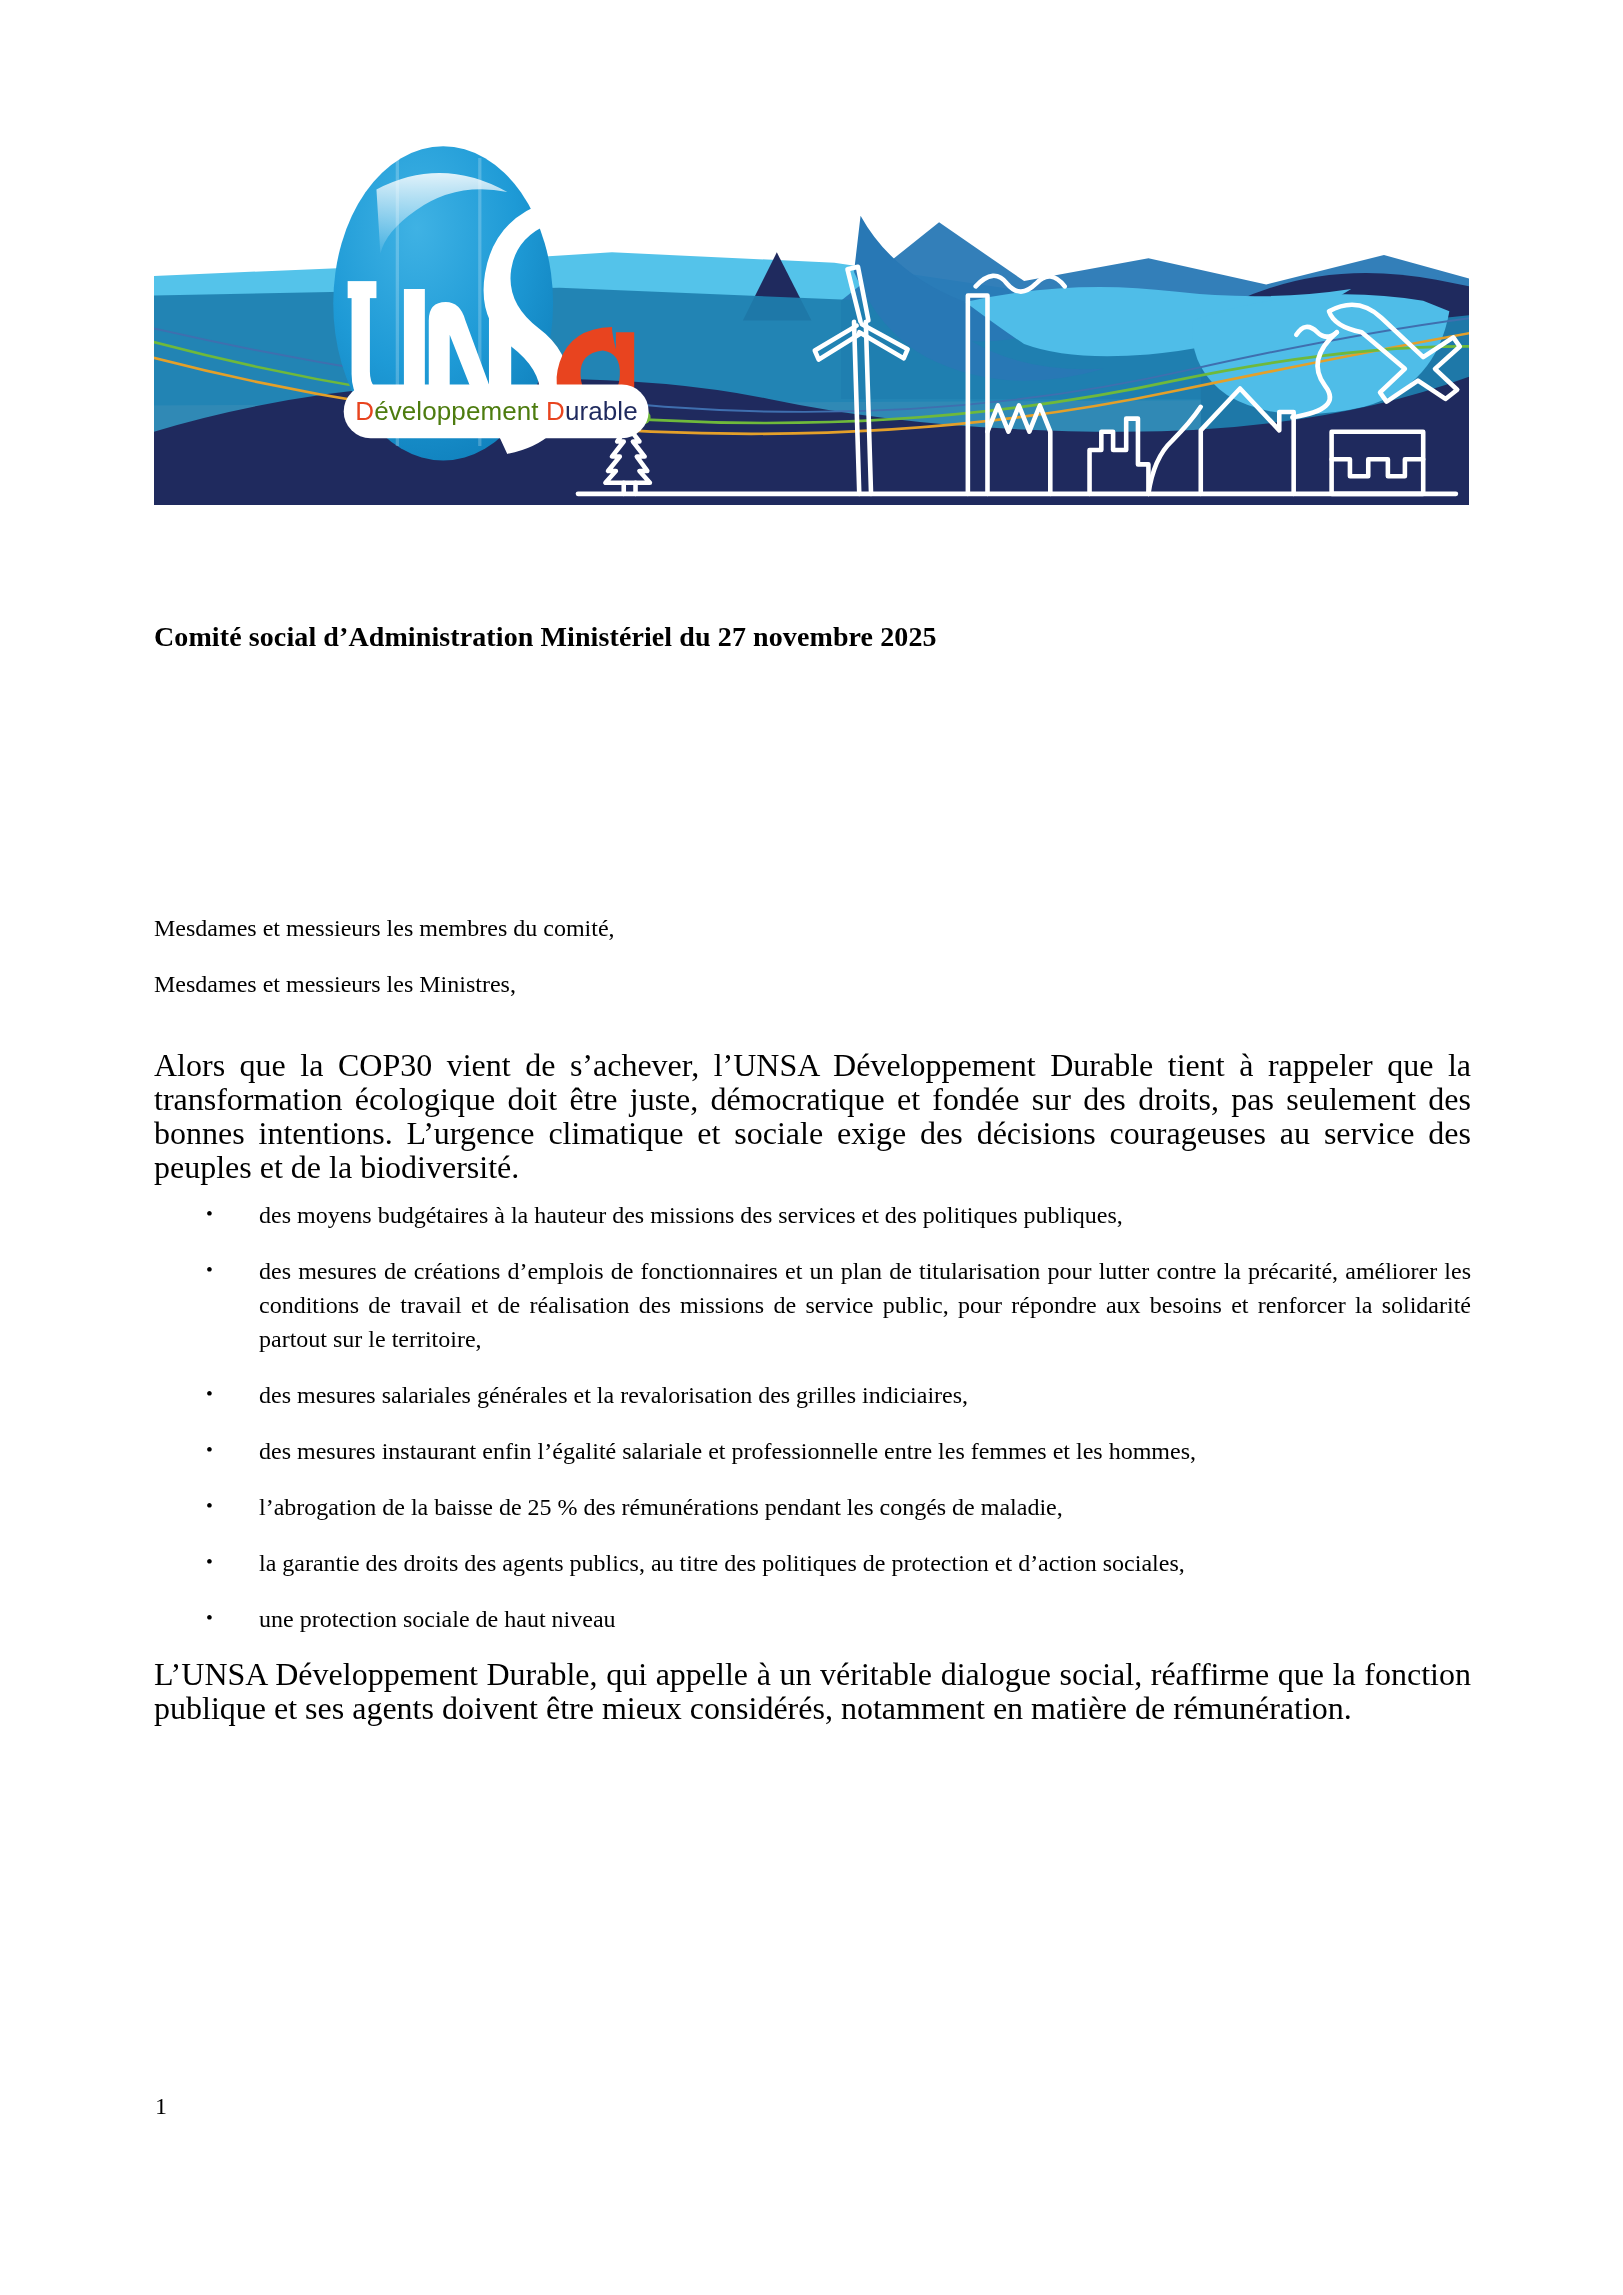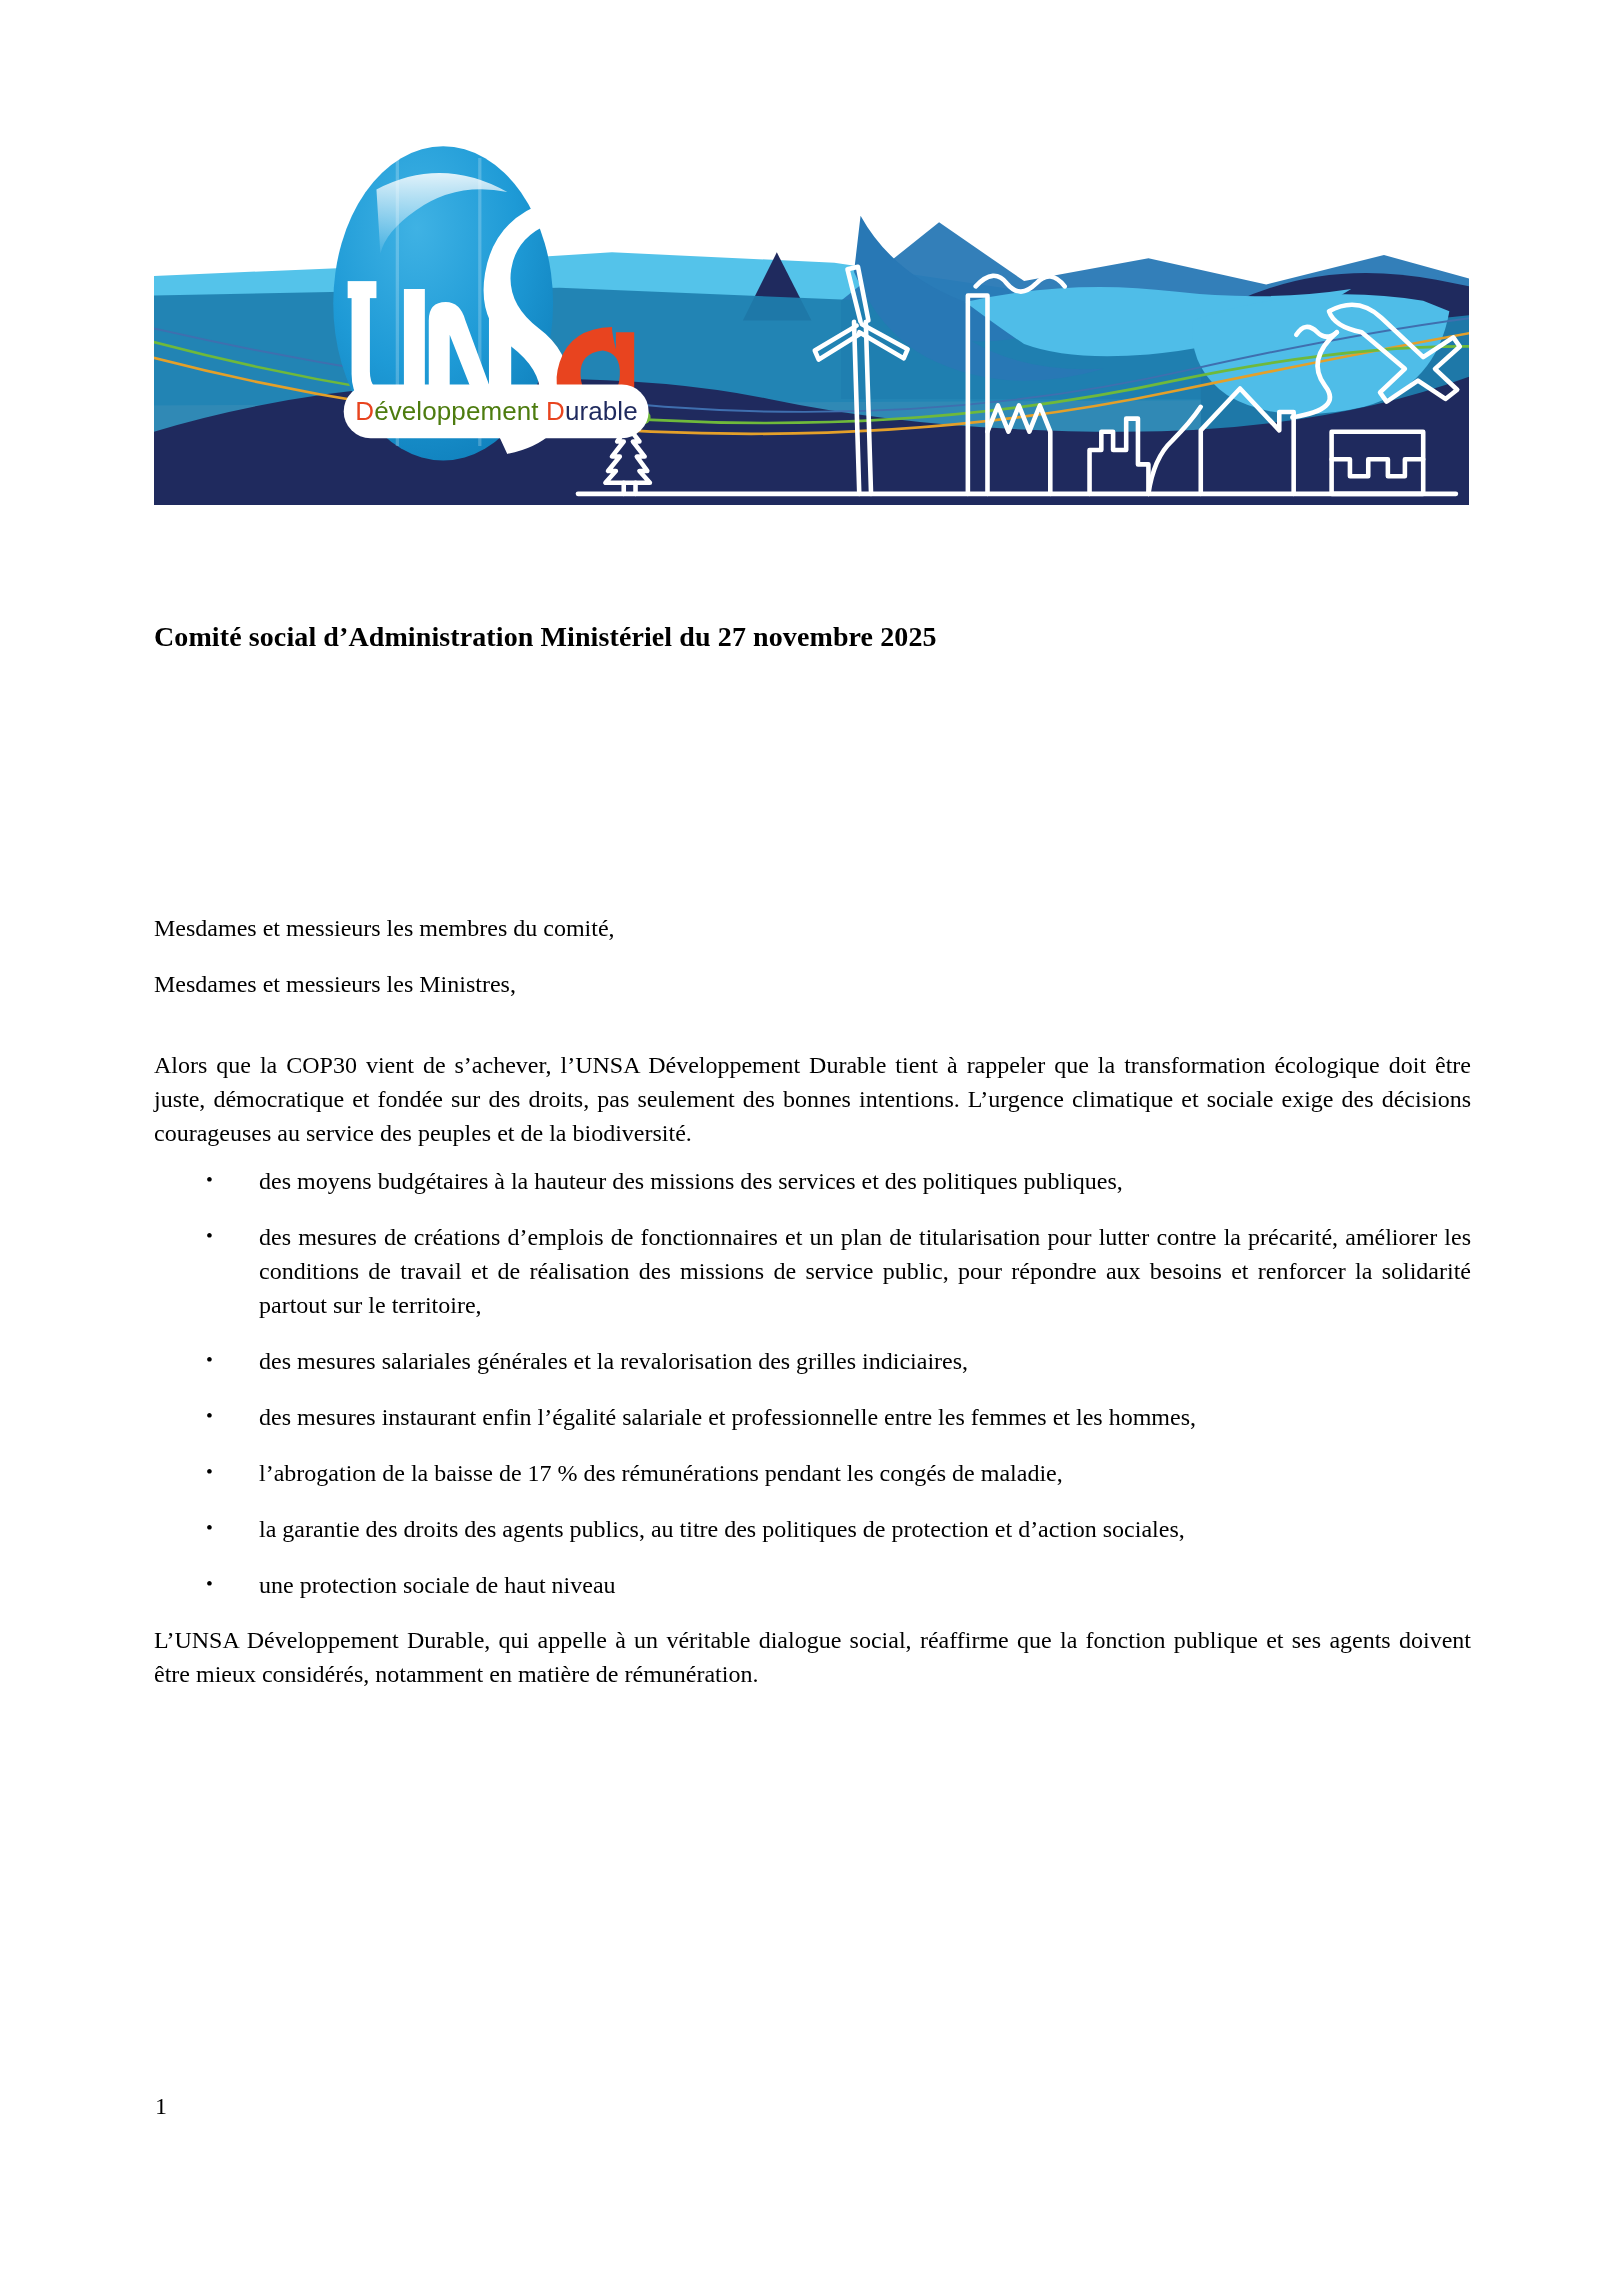--- a/index.html
+++ b/index.html
@@ -67,21 +67,21 @@
   }
   .salutation {
     font-size: 24px;
     line-height: 31px;
     margin: 0 0 25px 0;
     text-align: left;
   }
   .salutation.first { margin-bottom: 26px; }
 
   .para {
-    font-size: 24px;
+    font-size: 32px;
     line-height: 34px;
     text-align: justify;
     text-justify: inter-word;
     margin: 0 0 14.4px 0;
   }
   .para.spaced-top { margin-top: 48px; }
 
   
   .bullets {
     list-style: none;
@@ -278,21 +278,21 @@
       <li>
         <span class="bullet-marker">•</span>
         <span class="bullet-text">des mesures salariales générales et la revalorisation des grilles indiciaires,</span>
       </li>
       <li>
         <span class="bullet-marker">•</span>
         <span class="bullet-text">des mesures instaurant enfin l’égalité salariale et professionnelle entre les femmes et les hommes,</span>
       </li>
       <li>
         <span class="bullet-marker">•</span>
-        <span class="bullet-text">l’abrogation de la baisse de 17 % des rémunérations pendant les congés de maladie,</span>
+        <span class="bullet-text">l’abrogation de la baisse de 25 % des rémunérations pendant les congés de maladie,</span>
       </li>
       <li>
         <span class="bullet-marker">•</span>
         <span class="bullet-text">la garantie des droits des agents publics, au titre des politiques de protection et d’action sociales,</span>
       </li>
       <li>
         <span class="bullet-marker">•</span>
         <span class="bullet-text">une protection sociale de haut niveau</span>
       </li>
     </ul>

